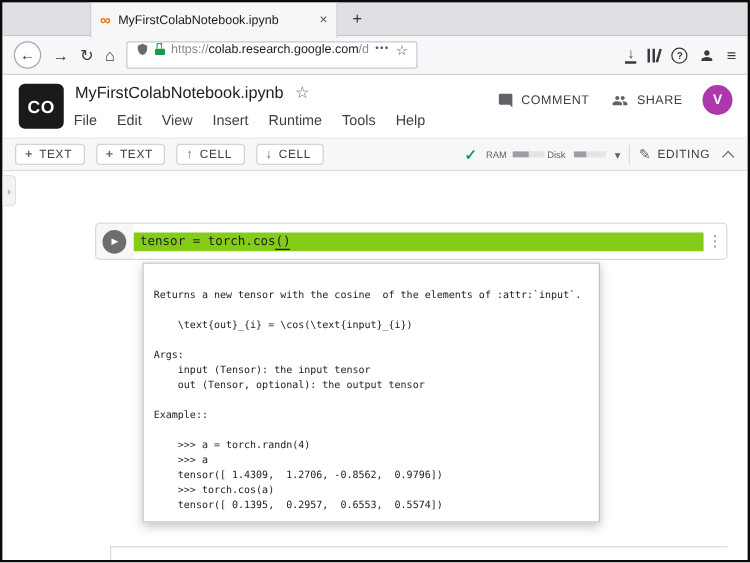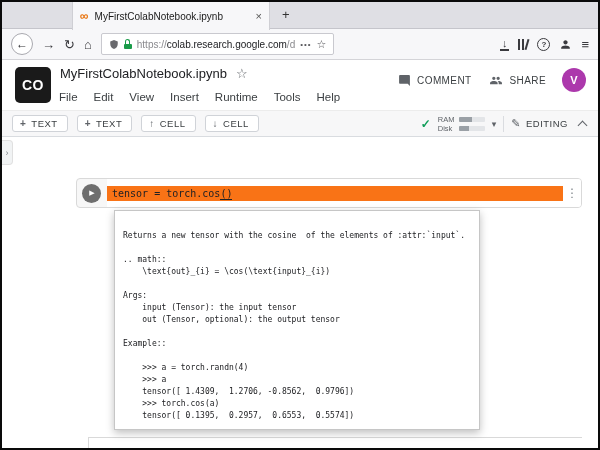--- a/index.html
+++ b/index.html
@@ -21,21 +21,21 @@
 
   
   .navbar { position:absolute; top:27px; left:0; right:0; height:31px; background:#f7f7f9;
             border-bottom:1px solid #d4d4d8; display:flex; align-items:center;
             padding:0 9px; gap:9px; }
   .nav-circle { width:22px; height:22px; border:1px solid #a9a9af; border-radius:50%;
                 background:#fff; display:flex; align-items:center; justify-content:center;
                 font-size:12px; color:#2a2a2e; flex:0 0 auto; }
   .nav-glyph { font-size:13px; color:#3a3a3e; }
   .urlbar { flex:1; max-width:324px; height:22px; background:#fff; border:1px solid #c9c9cf;
-            border-radius:2px; display:flex; align-items:center; gap:5px; padding:0 7px; }
+            border-radius:2px; display:flex; gap:5px; padding:0 7px; }
   .url { font-size:10px; color:#202124; white-space:nowrap; overflow:hidden; flex:1; }
   .url-dim { color:#8a8a8e; }
   .pageactions { font-size:8px; color:#5a5a5e; letter-spacing:1px; }
   .urlstar { font-size:11px; color:#5a5a5e; }
   .spacer { flex:1; }
   .lock { position:relative; width:8px; height:10px; display:inline-block; flex:0 0 auto; }
   .lock .shackle { position:absolute; top:0; left:1.5px; width:5px; height:5px;
                    border:1.5px solid #1a9b49; border-bottom:none; border-radius:3px 3px 0 0; }
   .lock .lbody { position:absolute; bottom:0; left:0; width:8px; height:5px;
                  background:#1a9b49; border-radius:1px; }
@@ -67,21 +67,21 @@
   
   .cootoolbar { position:absolute; top:108px; left:0; right:0; height:27px; background:#f7f7f8;
                 border-top:1px solid #ececec; border-bottom:1px solid #d9dce0;
                 display:flex; align-items:center; padding:0 10px; gap:9px; }
   .tbtn { display:inline-flex; align-items:center; gap:5px; border:1px solid #d0d3d8;
           background:#fff; border-radius:3px; padding:2px 9px 2px 7px; font-size:9.5px;
           color:#3c4043; letter-spacing:.5px; }
   .tbtn b { font-size:10px; color:#5f6368; }
   .tb-right { margin-left:auto; display:flex; align-items:center; gap:7px; }
   .check { color:#0f9d58; font-size:12px; font-weight:bold; }
-  .resource { display:flex; flex-direction:column; gap:2px;justify-content:space-between; }
+  .resource { display:flex; flex-direction:row; gap:2px;justify-content:space-between; }
   .res-row { display:flex; align-items:center; gap:4px; font-size:7.5px; color:#5f6368; line-height:7px; }
   .res-row .lbl { width:17px; }
   .bar { width:26px; height:5px; background:#e3e5e8; border-radius:1px; position:relative; overflow:hidden; }
   .bar i { position:absolute; left:0; top:0; bottom:0; background:#9aa0a6; }
   .fill-ram { width:50%; } .fill-disk { width:38%; }
   .caret { font-size:9px; color:#5f6368; }
   .vdiv { width:1px; height:16px; background:#dadce0; }
   .editing { display:flex; align-items:center; gap:5px; font-size:9.5px; color:#3c4043; letter-spacing:.5px; }
   .pencil { font-size:11px; color:#5f6368; }
   .chev-up { width:7px; height:7px; border-left:1.6px solid #5f6368; border-top:1.6px solid #5f6368;
@@ -96,21 +96,21 @@
                  font-size:10px; color:#202124; white-space:pre; }
   .exec { margin-right:15px; }
   .kw { color:#a626a4; }
   .cell-active { position:absolute; left:74px; top:41px; width:506px; height:30px;
                  background:#f7f7f7; border:1px solid #d9d9d9; border-radius:4px;
                  display:flex; align-items:center; overflow:hidden; }
   .play { width:19px; height:19px; border-radius:50%; background:#6e6e6e; color:#fff;
           display:flex; align-items:center; justify-content:center; font-size:7px;
           margin:0 6px 0 5px; padding-left:1px; flex:0 0 auto; }
   .code-area { flex:1; align-self:stretch; background:#fff; display:flex; align-items:center; padding:4px 0; }
-  .code-line { flex:1; background:#f97316; font-family:"DejaVu Sans Mono", monospace;
+  .code-line { flex:1; background:#84cc16; font-family:"DejaVu Sans Mono", monospace;
                font-size:10px; color:#202124; padding:2px 5px; white-space:pre; }
   .cursor-par { border-bottom:1.3px solid #202124; }
   .kebab { width:18px; flex:0 0 auto; align-self:stretch; background:#fff;
            display:flex; align-items:center; justify-content:center; font-size:12px; color:#80868b; }
   .next-cell { position:absolute; left:86px; top:300px; width:494px; height:14px;
                border-top:1px solid #d9d9d9; border-left:1px solid #d9d9d9; z-index:1; }
   .tooltip { position:absolute; left:112px; top:73px; width:366px; background:#fff;
              border:1px solid #c6c6c6; box-shadow:0 3px 8px rgba(0,0,0,.25);
              padding:7px 8px; z-index:5; }
   .tt-line { font-family:"DejaVu Sans Mono", monospace; font-size:8px; line-height:12px;
@@ -256,21 +256,20 @@
       </div>
       <span class="kebab">⋮</span>
     </div>
 
     <div class="next-cell"></div>
 
     <div class="tooltip">
       <div class="tt-line"></div>
       <div class="tt-line">Returns a new tensor with the cosine  of the elements of :attr:`input`.</div>
       <div class="tt-line"></div>
-      <div class="tt-line">.. math::</div>
       <div class="tt-line">    \text{out}_{i} = \cos(\text{input}_{i})</div>
       <div class="tt-line"></div>
       <div class="tt-line">Args:</div>
       <div class="tt-line">    input (Tensor): the input tensor</div>
       <div class="tt-line">    out (Tensor, optional): the output tensor</div>
       <div class="tt-line"></div>
       <div class="tt-line">Example::</div>
       <div class="tt-line"></div>
       <div class="tt-line">    &gt;&gt;&gt; a = torch.randn(4)</div>
       <div class="tt-line">    &gt;&gt;&gt; a</div>

